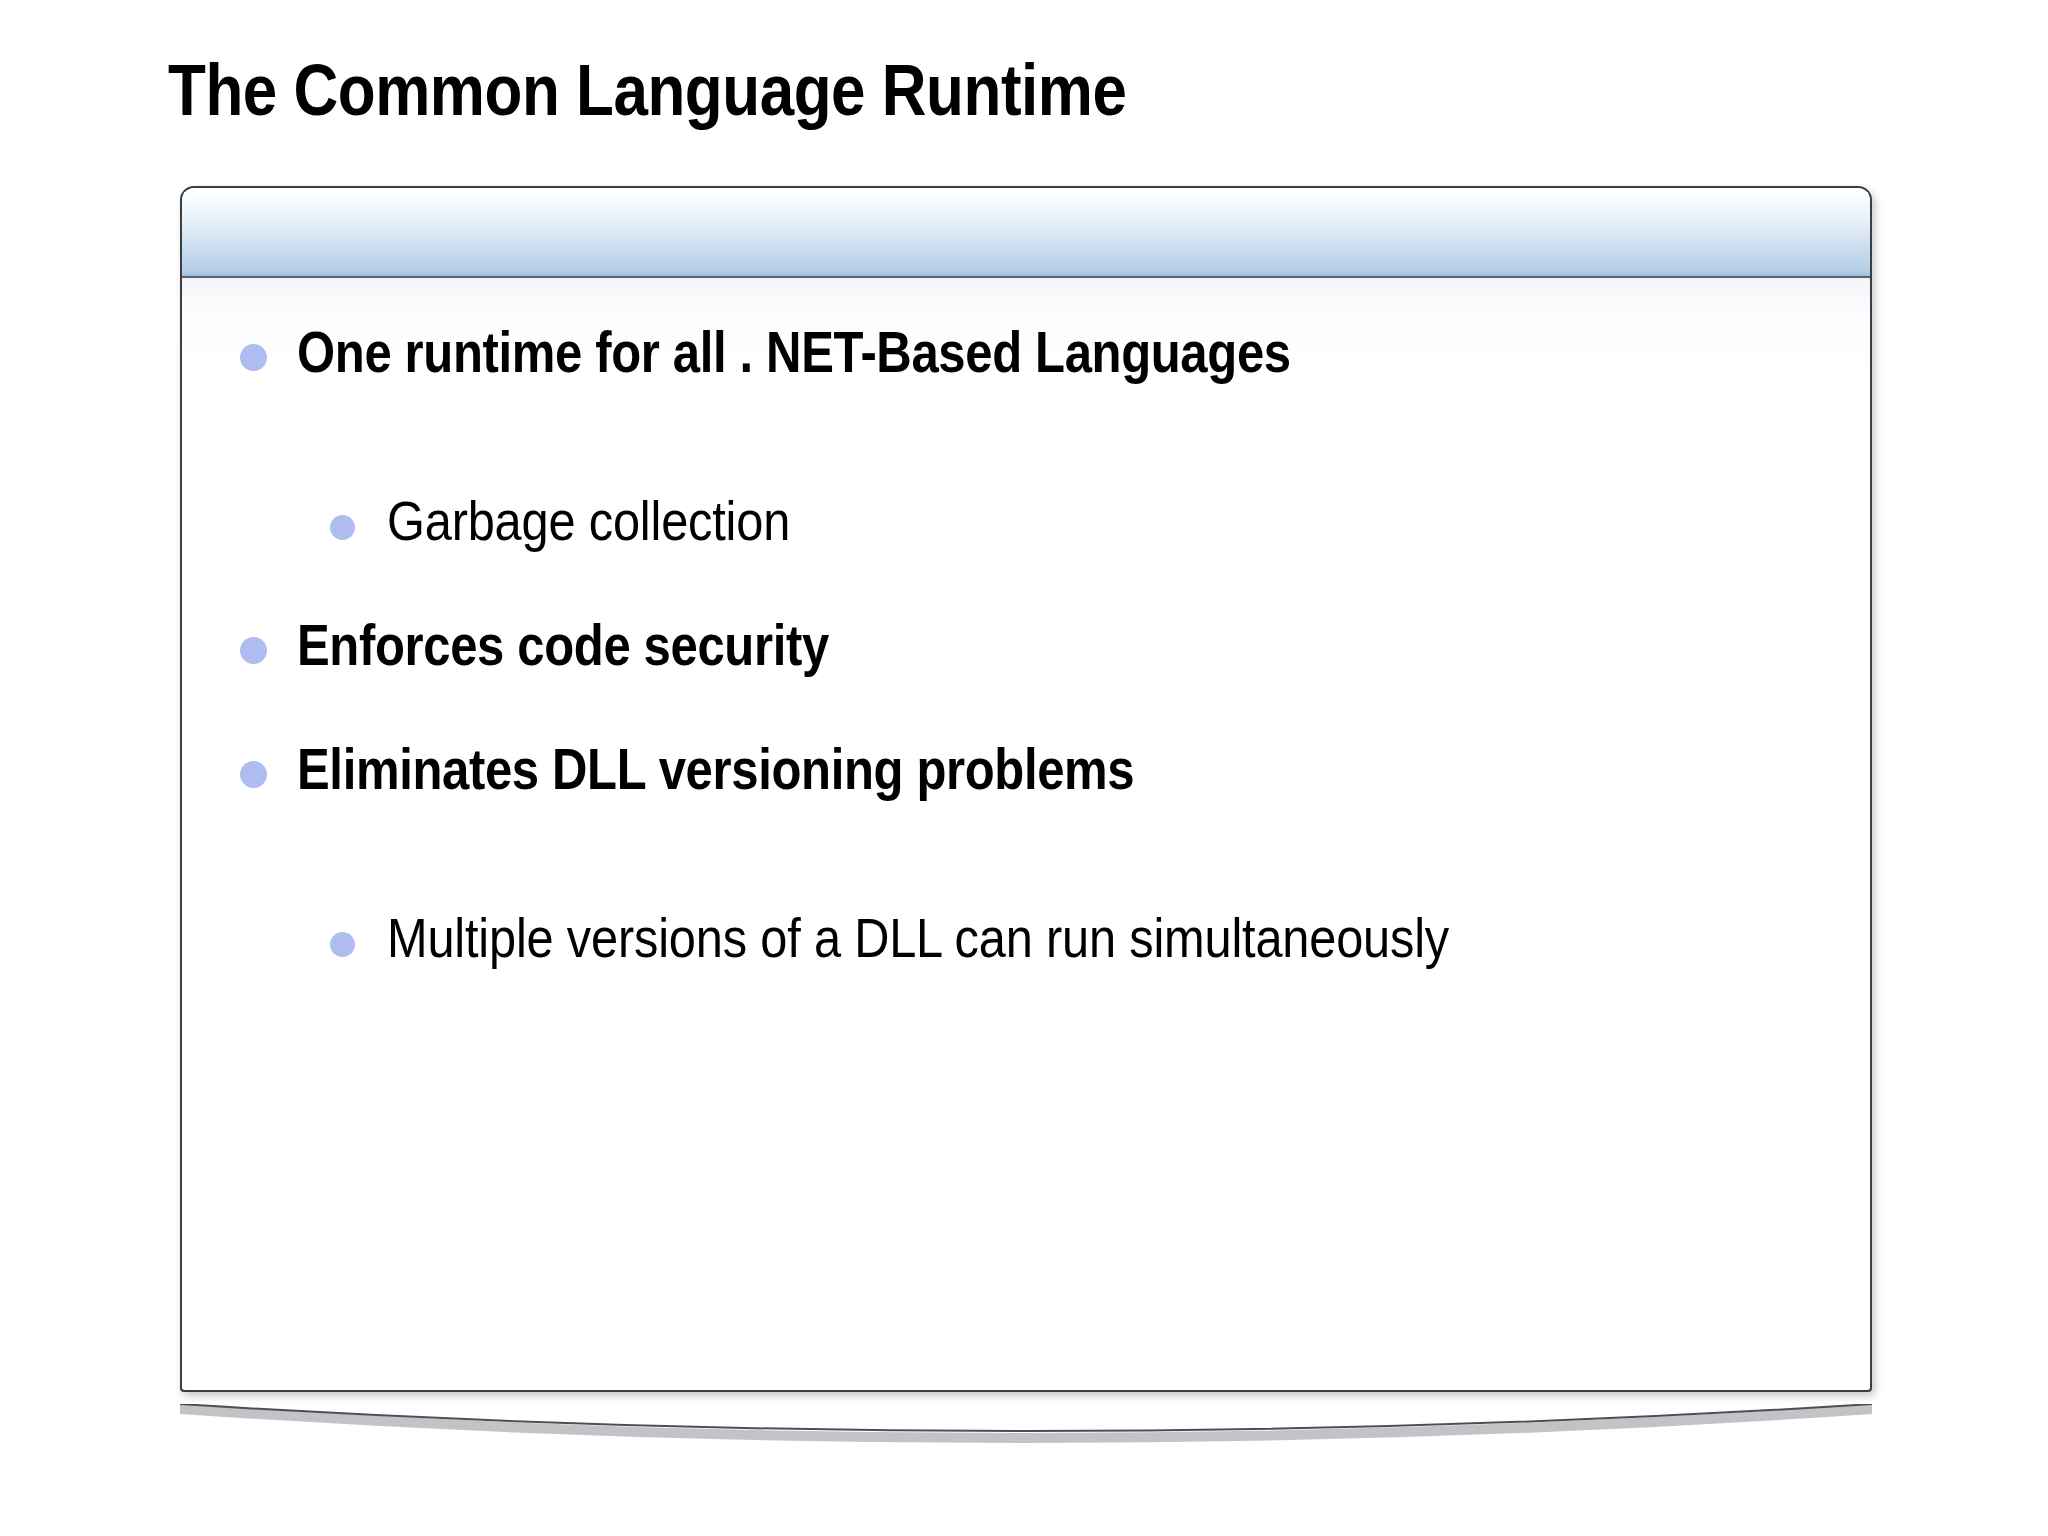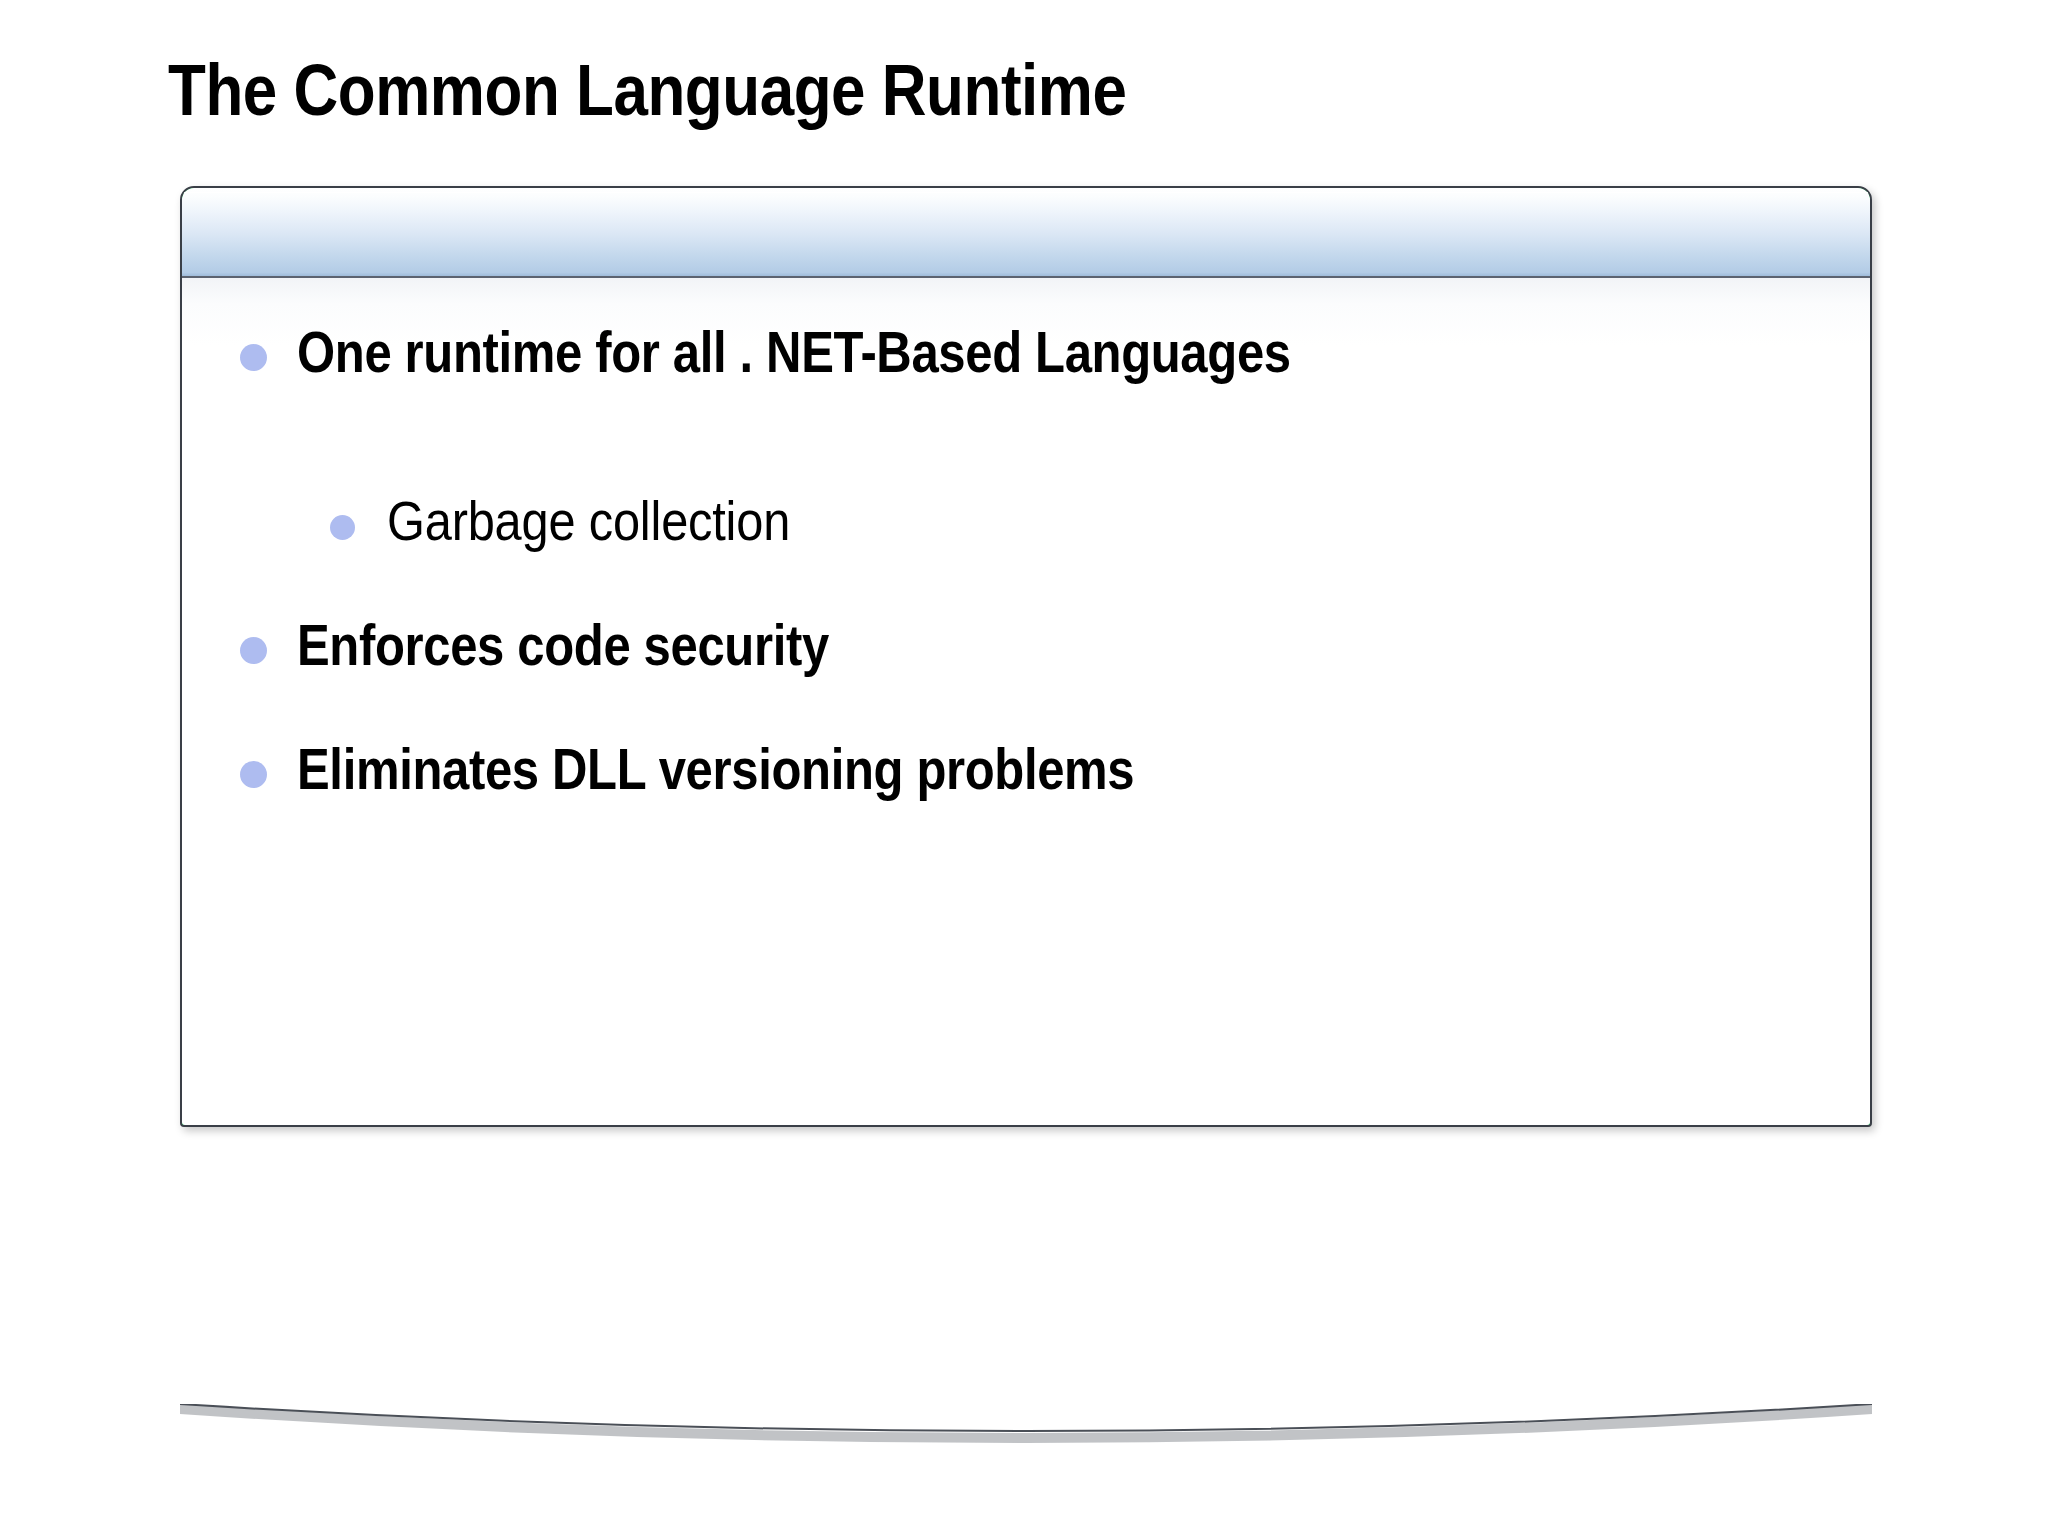--- a/index.html
+++ b/index.html
@@ -31,21 +31,21 @@
     transform-origin: left center;
     white-space: nowrap;
   }
 
   
   .content-box {
     position: absolute;
     left: 180px;
     top: 186px;
     width: 1692px;
-    height: 941px;
+    height: 1206px;
     box-sizing: border-box;
     border: 2px solid #3a3f47;
     border-radius: 14px 14px 4px 4px;
     background: #22c55e;
     box-shadow: 3px 4px 9px rgba(0,0,0,0.22);
     overflow: visible;
   }
 
   
   .box-bottom-curve {
@@ -178,20 +178,24 @@
       <li class="bullet-row lvl1">
         <span class="bullet-dot" style="background: rgb(174, 188, 240);"></span>
         <span class="bullet-text">Enforces code security</span>
       </li>
 
       <li class="bullet-row lvl1">
         <span class="bullet-dot" style="background: rgb(174, 188, 240);"></span>
         <span class="bullet-text">Eliminates DLL versioning problems</span>
       </li>
 
+      <li class="bullet-row lvl2">
+        <span class="bullet-dot" style="background: rgb(174, 188, 240);"></span>
+        <span class="bullet-text">Multiple versions of a DLL can run simultaneously</span>
+      </li>
 
 
     </ul>
   </div>
 </div>
 
 <div class="box-bottom-curve">
   <svg viewBox="0 0 1692 52" preserveAspectRatio="none" aria-hidden="true">
     <path d="M0,0 Q846,58 1692,0 L1692,10 Q846,68 0,10 Z" fill="#8e9298" opacity="0.55"></path>
     <path d="M0,0 Q846,54 1692,0" fill="none" stroke="#4a4f57" stroke-width="2"></path>

